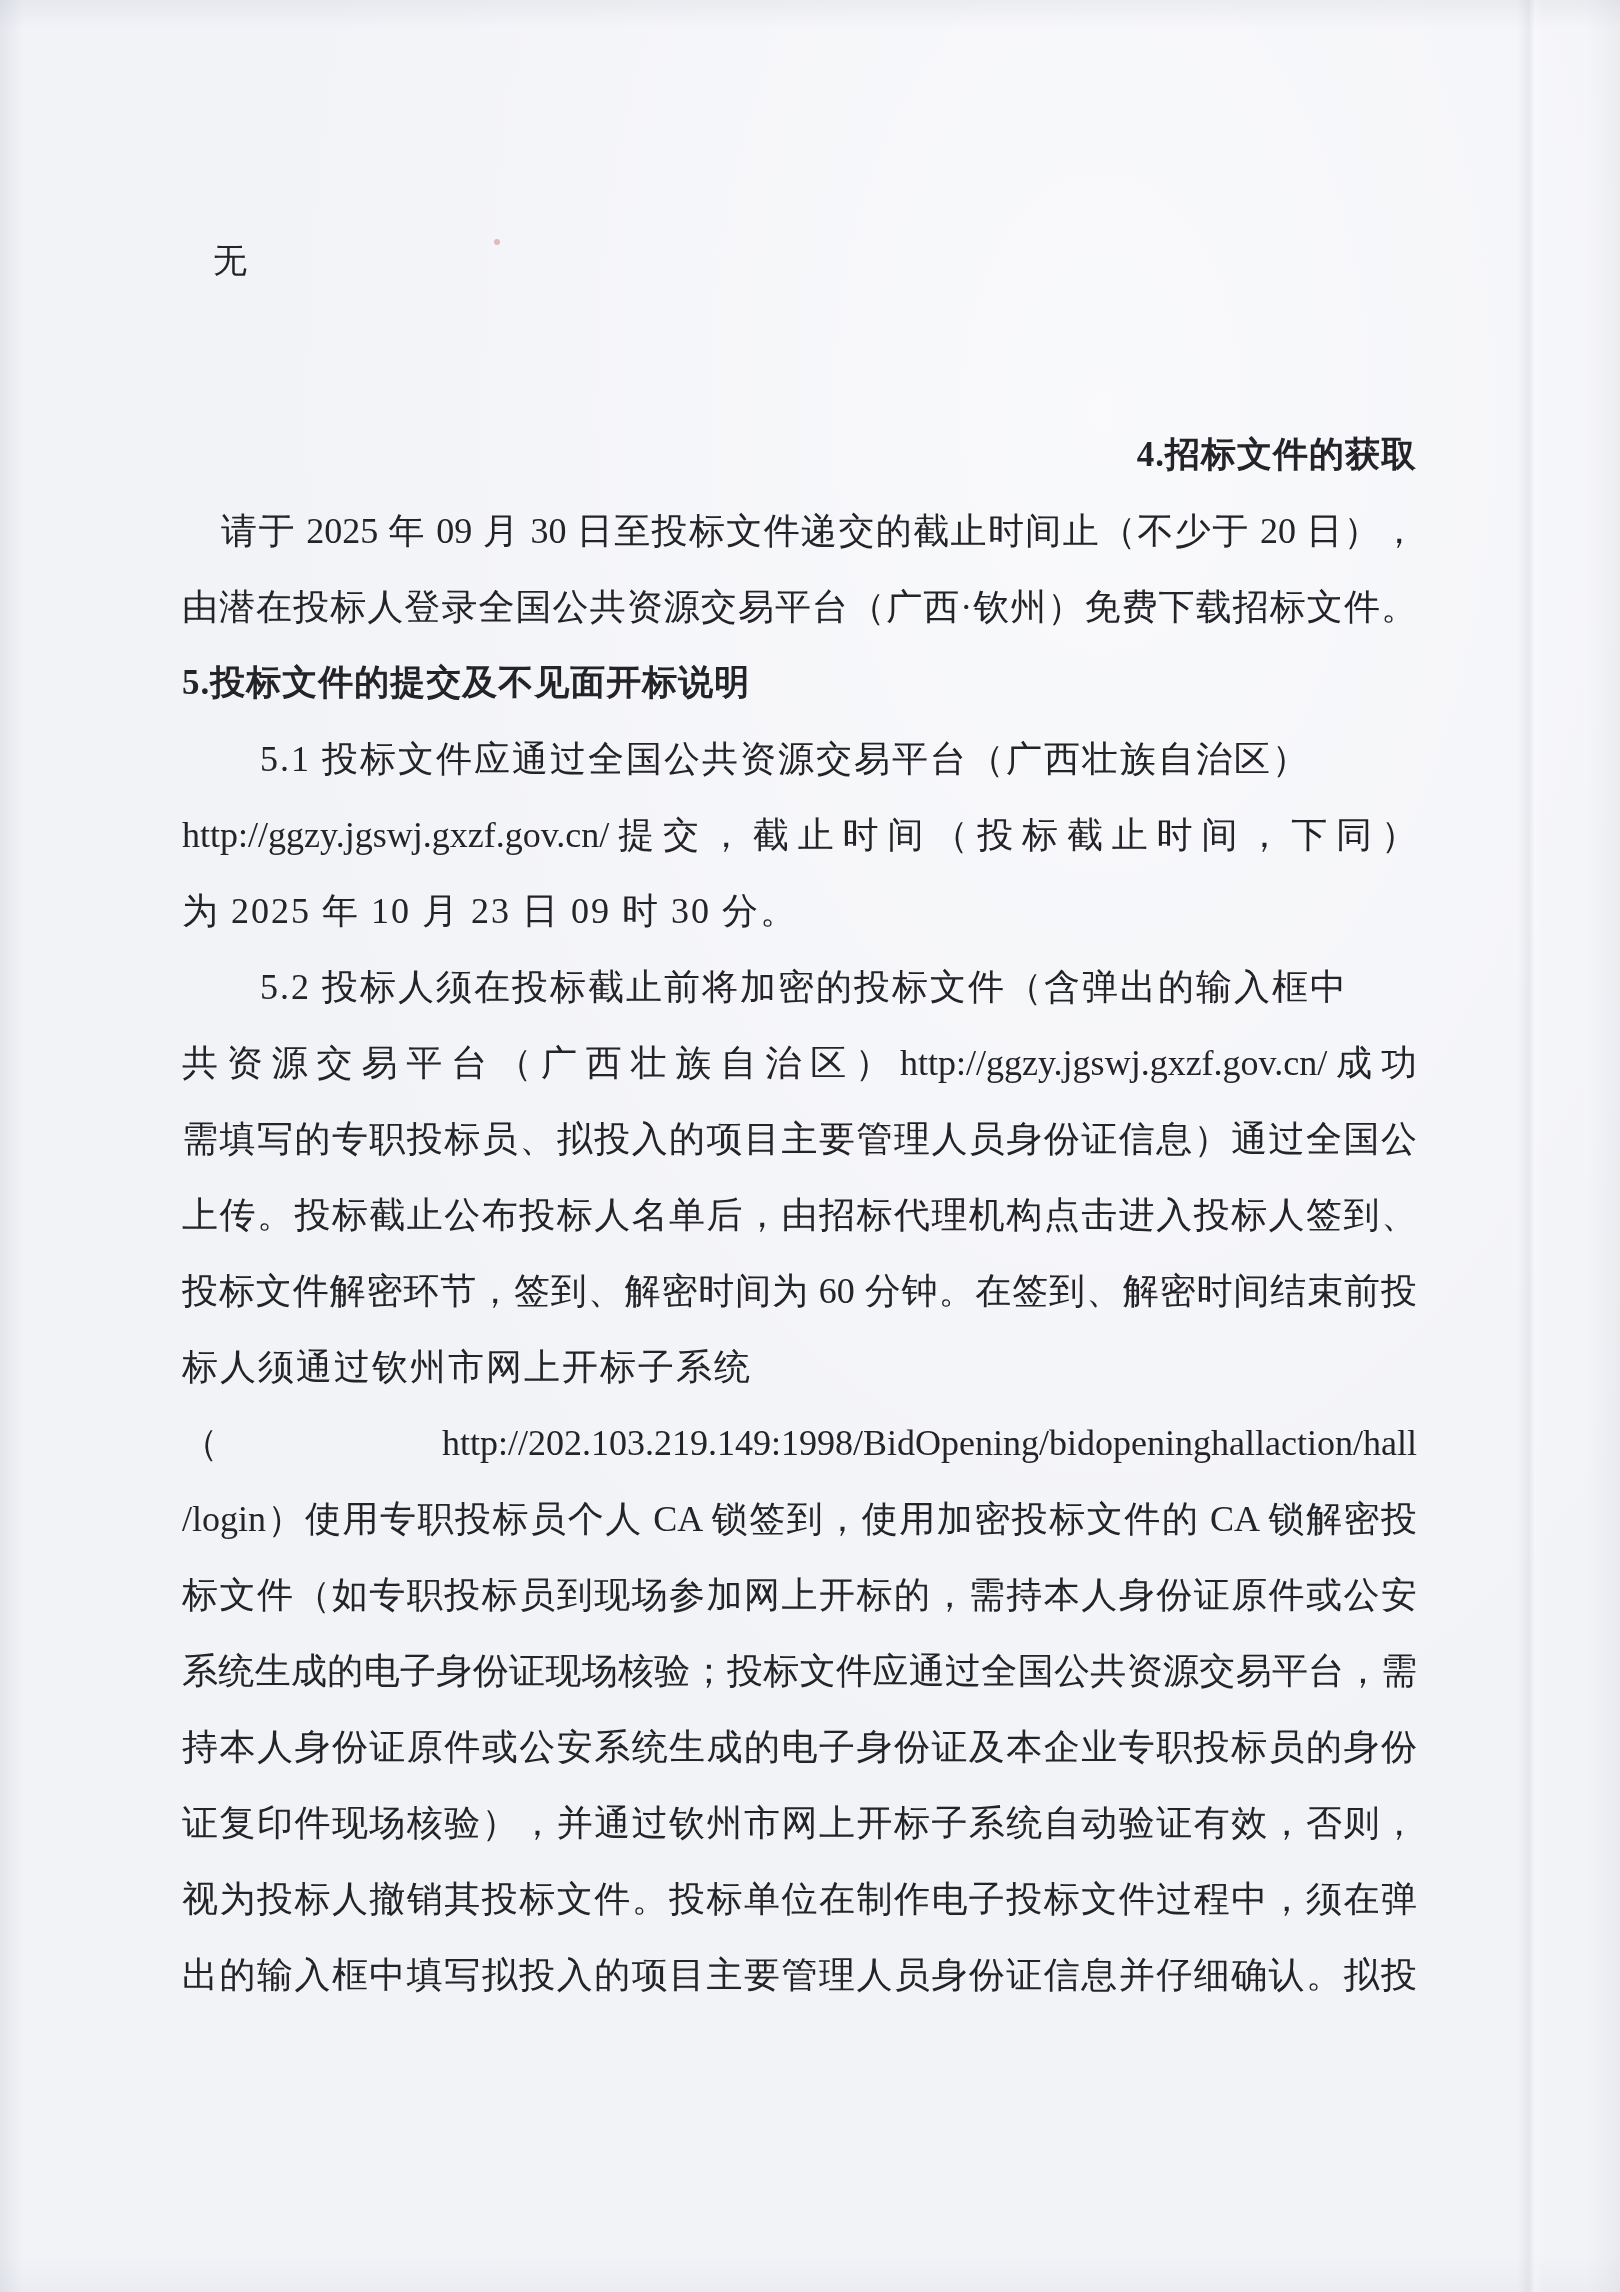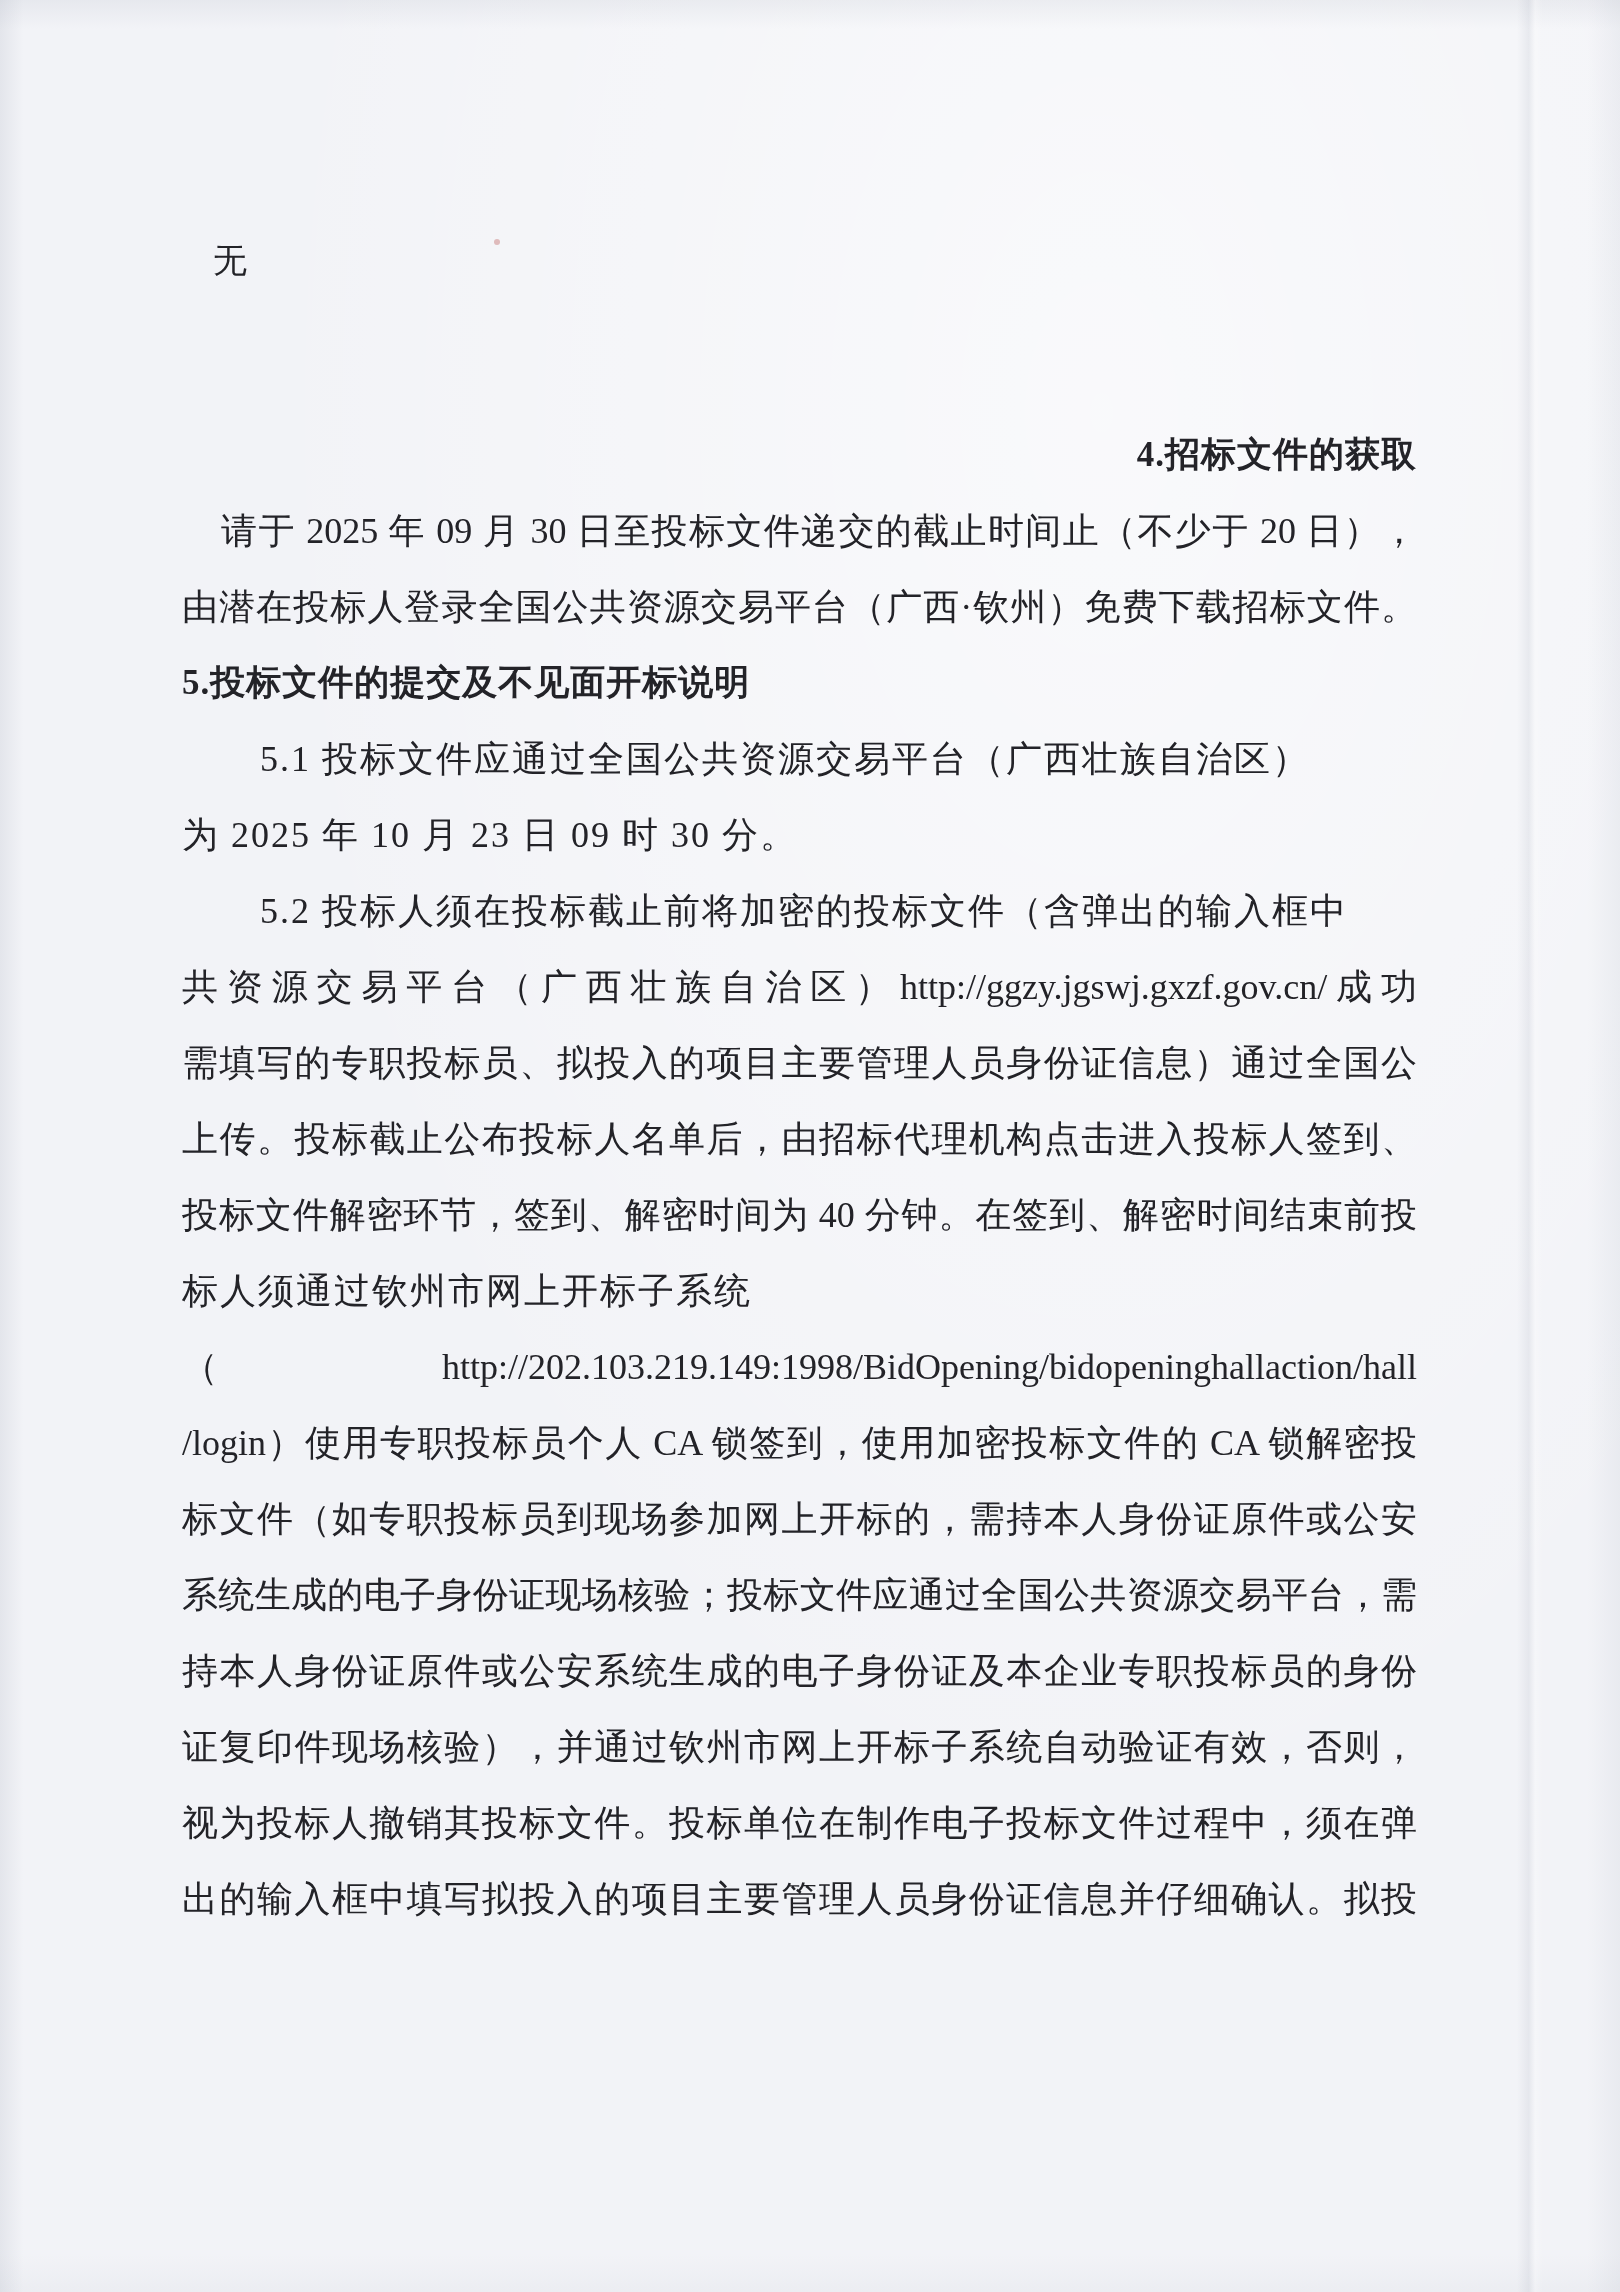--- a/index.html
+++ b/index.html
@@ -98,27 +98,28 @@
     <div class="top-note">无</div>
 
     <div class="heading h4">4.招标文件的获取</div>
 
     <div class="line j ind1">请于 2025 年 09 月 30 日至投标文件递交的截止时间止（不少于 20 日），</div>
     <div class="line j">由潜在投标人登录全国公共资源交易平台（广西·钦州）免费下载招标文件。</div>
 
     <div class="heading">5.投标文件的提交及不见面开标说明</div>
 
     <div class="line ind2">5.1 投标文件应通过全国公共资源交易平台（广西壮族自治区）</div>
+    <div class="line j">http://ggzy.jgswj.gxzf.gov.cn/提交，截止时间（投标截止时间，下同）</div>
     <div class="line">为 2025 年 10 月 23 日 09 时 30 分。</div>
 
     <div class="line ind2">5.2 投标人须在投标截止前将加密的投标文件（含弹出的输入框中</div>
     <div class="line j">共资源交易平台（广西壮族自治区）http://ggzy.jgswj.gxzf.gov.cn/成功</div>
     <div class="line j">需填写的专职投标员、拟投入的项目主要管理人员身份证信息）通过全国公</div>
     <div class="line j">上传。投标截止公布投标人名单后，由招标代理机构点击进入投标人签到、</div>
-    <div class="line j">投标文件解密环节，签到、解密时间为 40 分钟。在签到、解密时间结束前投</div>
+    <div class="line j">投标文件解密环节，签到、解密时间为 60 分钟。在签到、解密时间结束前投</div>
     <div class="line">标人须通过钦州市网上开标子系统</div>
     <div class="line j">（http://202.103.219.149:1998/BidOpening/bidopeninghallaction/hall</div>
     <div class="line j">/login）使用专职投标员个人 CA 锁签到，使用加密投标文件的 CA 锁解密投</div>
     <div class="line j">标文件（如专职投标员到现场参加网上开标的，需持本人身份证原件或公安</div>
     <div class="line j">系统生成的电子身份证现场核验；投标文件应通过全国公共资源交易平台，需</div>
     <div class="line j">持本人身份证原件或公安系统生成的电子身份证及本企业专职投标员的身份</div>
     <div class="line j">证复印件现场核验），并通过钦州市网上开标子系统自动验证有效，否则，</div>
     <div class="line j">视为投标人撤销其投标文件。投标单位在制作电子投标文件过程中，须在弹</div>
     <div class="line j">出的输入框中填写拟投入的项目主要管理人员身份证信息并仔细确认。拟投</div>
 

